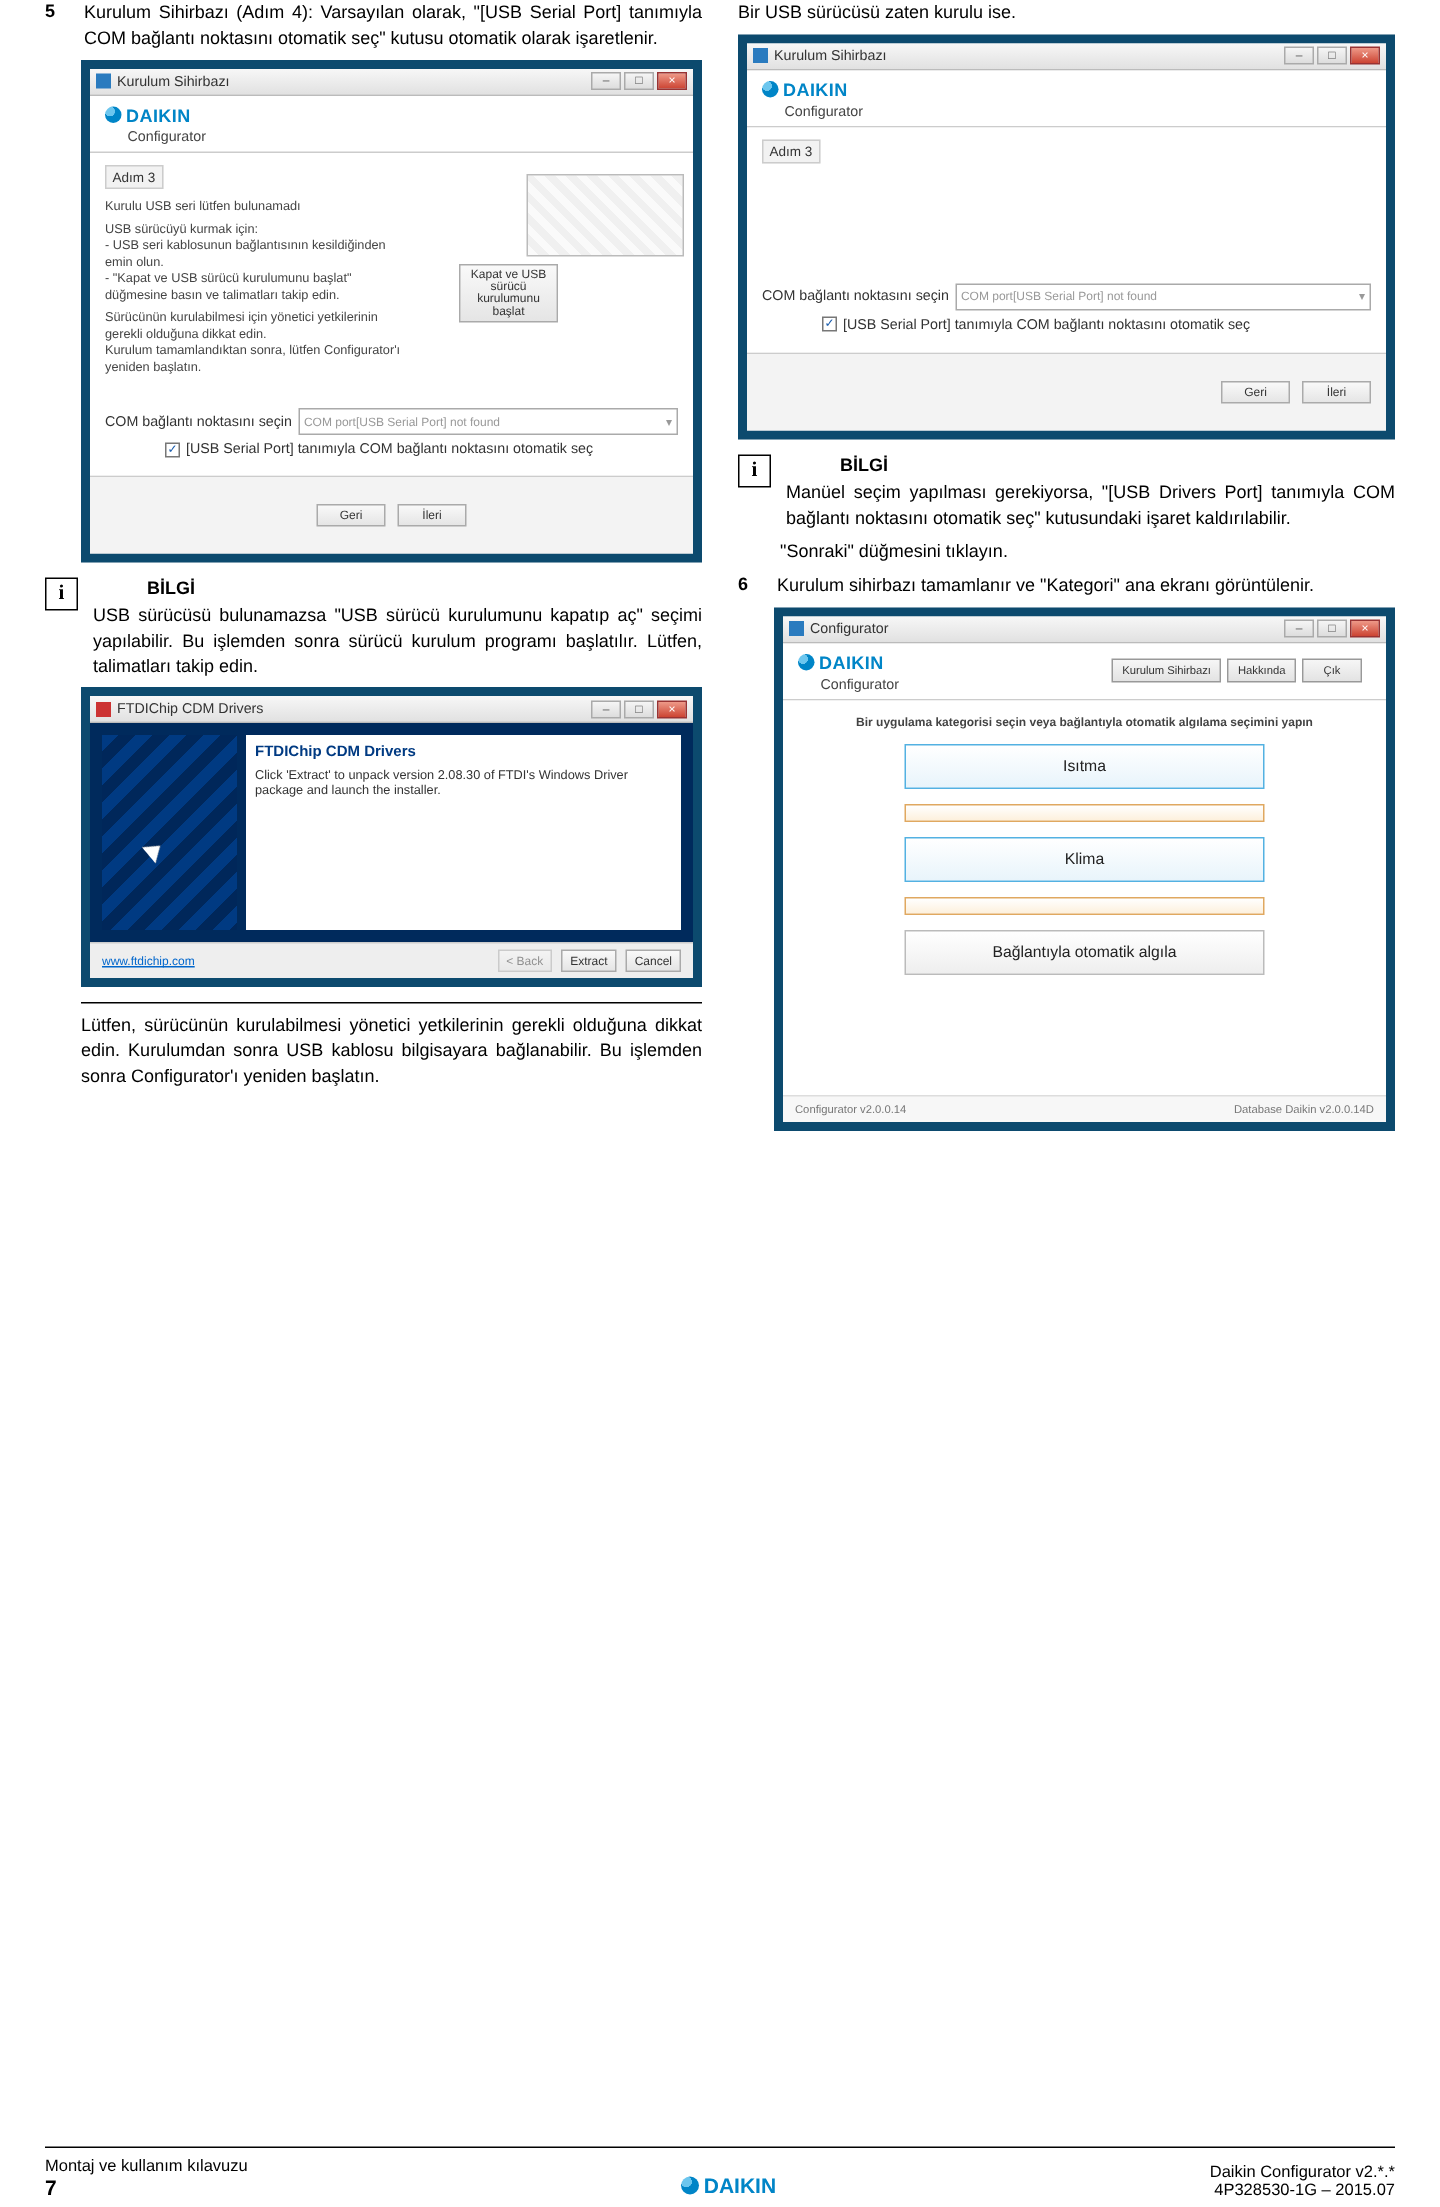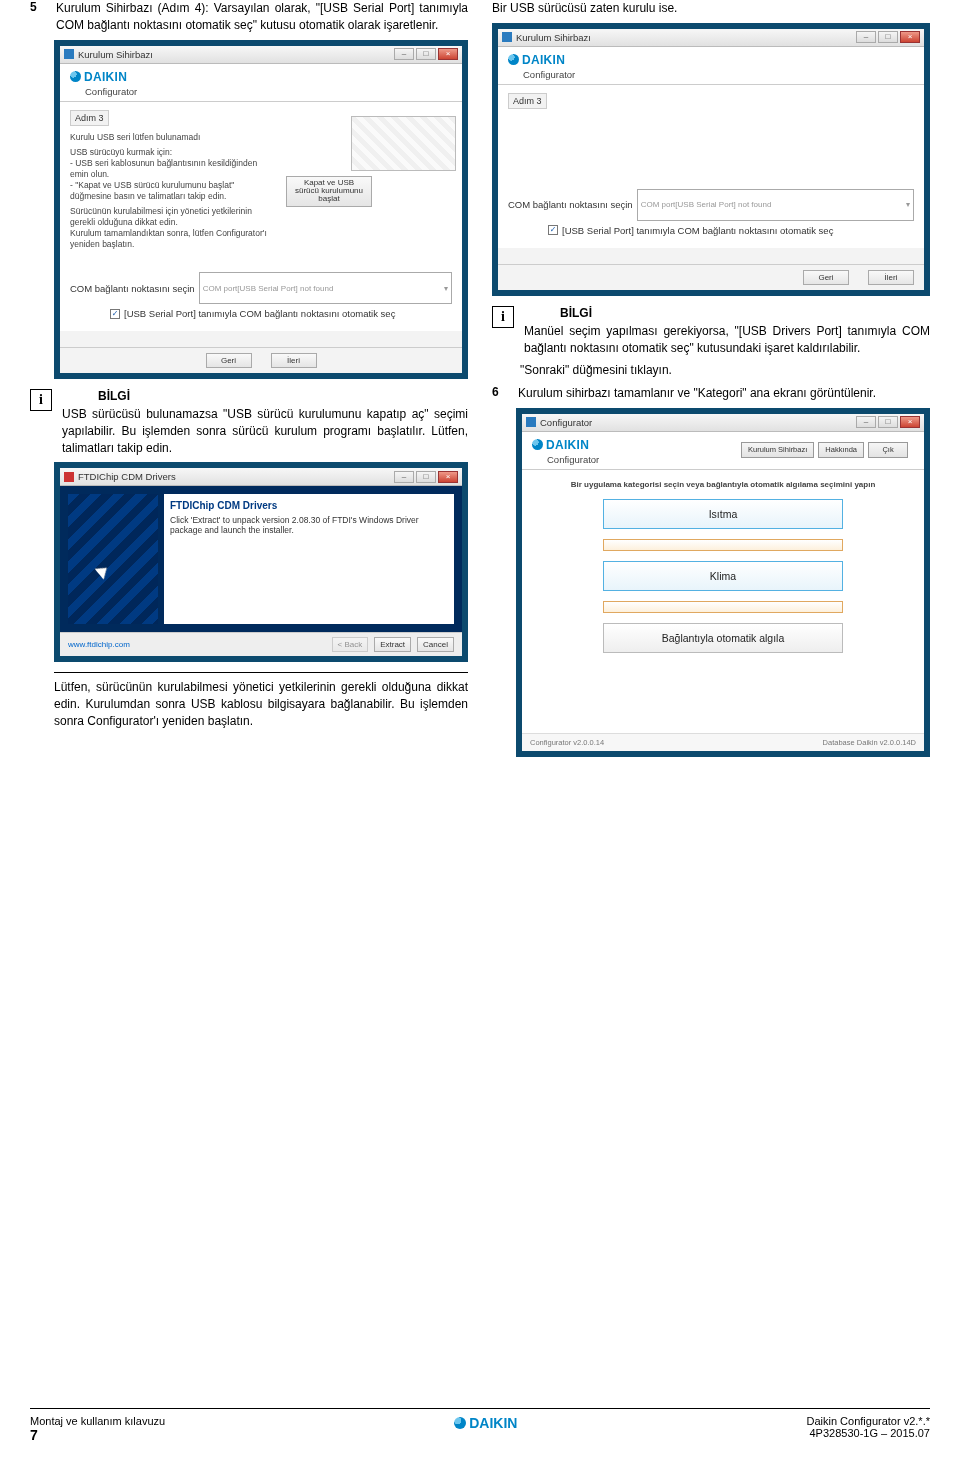--- a/index.html
+++ b/index.html
@@ -150,39 +150,38 @@
     border: 1px solid #aaa;
     background: linear-gradient(#f9f9f9,#e5e5e5);
     font-size: 8px;
     padding: 2px 5px;
     display: inline-block;
     text-align: center;
   }
   .wizard-footer {
     background: #f3f3f3;
     border-top: 1px solid #ccc;
-    padding: 5px 10px;
+    padding: 18px 10px;
     display: flex;
     justify-content: flex-end;
-    gap: 19px;
-    margin-top: 16px;
+    gap: 8px;
   }
   .wizard-footer .wizard-small-btn {
     min-width: 46px;
   }
   .form-row {
     display: flex;
     align-items: center;
     gap: 4px;
     margin: 4px 0;
   }
   .form-row .combo {
     border: 1px solid #aaa;
     background: #fff;
-    height: 32px;
+    height: 18px;
     flex: 1;
     font-size: 8px;
     padding: 0 3px;
     color: #999;
     display: flex;
     align-items: center;
     justify-content: space-between;
   }
   .checkbox {
     width: 10px; height: 10px; border: 1px solid #777; background:#fff;
@@ -234,21 +233,21 @@
   .ftdi .right .t { font-weight:bold; color:#003a82; margin-bottom:4px; font-size:10px;}
   .ftdi .footer {
     background:#eee;
     padding:4px 8px;
     display:flex;
     justify-content:flex-end;
     gap:6px;
     border-top:1px solid #ccc;
     align-items: center;
   }
-  .ftdi .footer a { font-size:8px; color:#06c; margin-right:auto;text-align:center; }
+  .ftdi .footer a { font-size:8px; color:#06c; text-decoration:underline; margin-right:auto;text-align:center; }
 
   .sep {
     border-top: 1px solid #000;
     margin: 8px 0 6px 24px;
   }
   .plain-para {
     margin: 2px 0 6px 24px;
     line-height: 1.4;
     text-align: justify;
   }
@@ -294,25 +293,26 @@
     padding:3px 6px;
     min-width:40px;
     text-align:center;
     line-height:1.05;
   }
 
   
   .page-footer {
     position: absolute;
     left: 30px; right: 30px;
-    bottom: 28px;
+    bottom: 5px;
     border-top: 1px solid #000;
     padding-top: 6px;
     display: flex;
     justify-content: space-between;
+    align-items: flex-end;
     font-size: 11px;
   }
   .page-footer .center {
     flex:1;text-align:center;
   }
   .footer-logo {
     font-weight:bold; color:#0085c7; font-size: 14px;
     display:inline-flex;align-items:center;gap:3px;
   }
   .footer-logo .flower { width:12px;height:12px;border-radius:50%;
@@ -356,21 +356,21 @@
             <div>Kurulu USB seri lütfen bulunamadı</div>
             <div style="height:4px"></div>
             <div>USB sürücüyü kurmak için:</div>
             <div>- USB seri kablosunun bağlantısının kesildiğinden emin olun.</div>
             <div>- "Kapat ve USB sürücü kurulumunu başlat" düğmesine basın ve talimatları takip edin.</div>
             <div style="height:4px"></div>
             <div>Sürücünün kurulabilmesi için yönetici yetkilerinin gerekli olduğuna dikkat edin.</div>
             <div>Kurulum tamamlandıktan sonra, lütfen Configurator'ı yeniden başlatın.</div>
           </div>
           <div style="position:absolute;right:90px;top:74px;">
-            <div class="wizard-small-btn" style="width:86px;line-height:1.05">Kapat ve USB sürücü kurulumunu başlat</div>
+            <div class="wizard-small-btn" style="width:66px;line-height:1.05">Kapat ve USB sürücü kurulumunu başlat</div>
           </div>
           <div style="height:18px"></div>
           <div class="form-row">
             <span>COM bağlantı noktasını seçin</span>
             <span class="combo">
               <span>COM port[USB Serial Port] not found</span>
               <span>▾</span>
             </span>
           </div>
           <div class="form-row" style="margin-left:40px">

